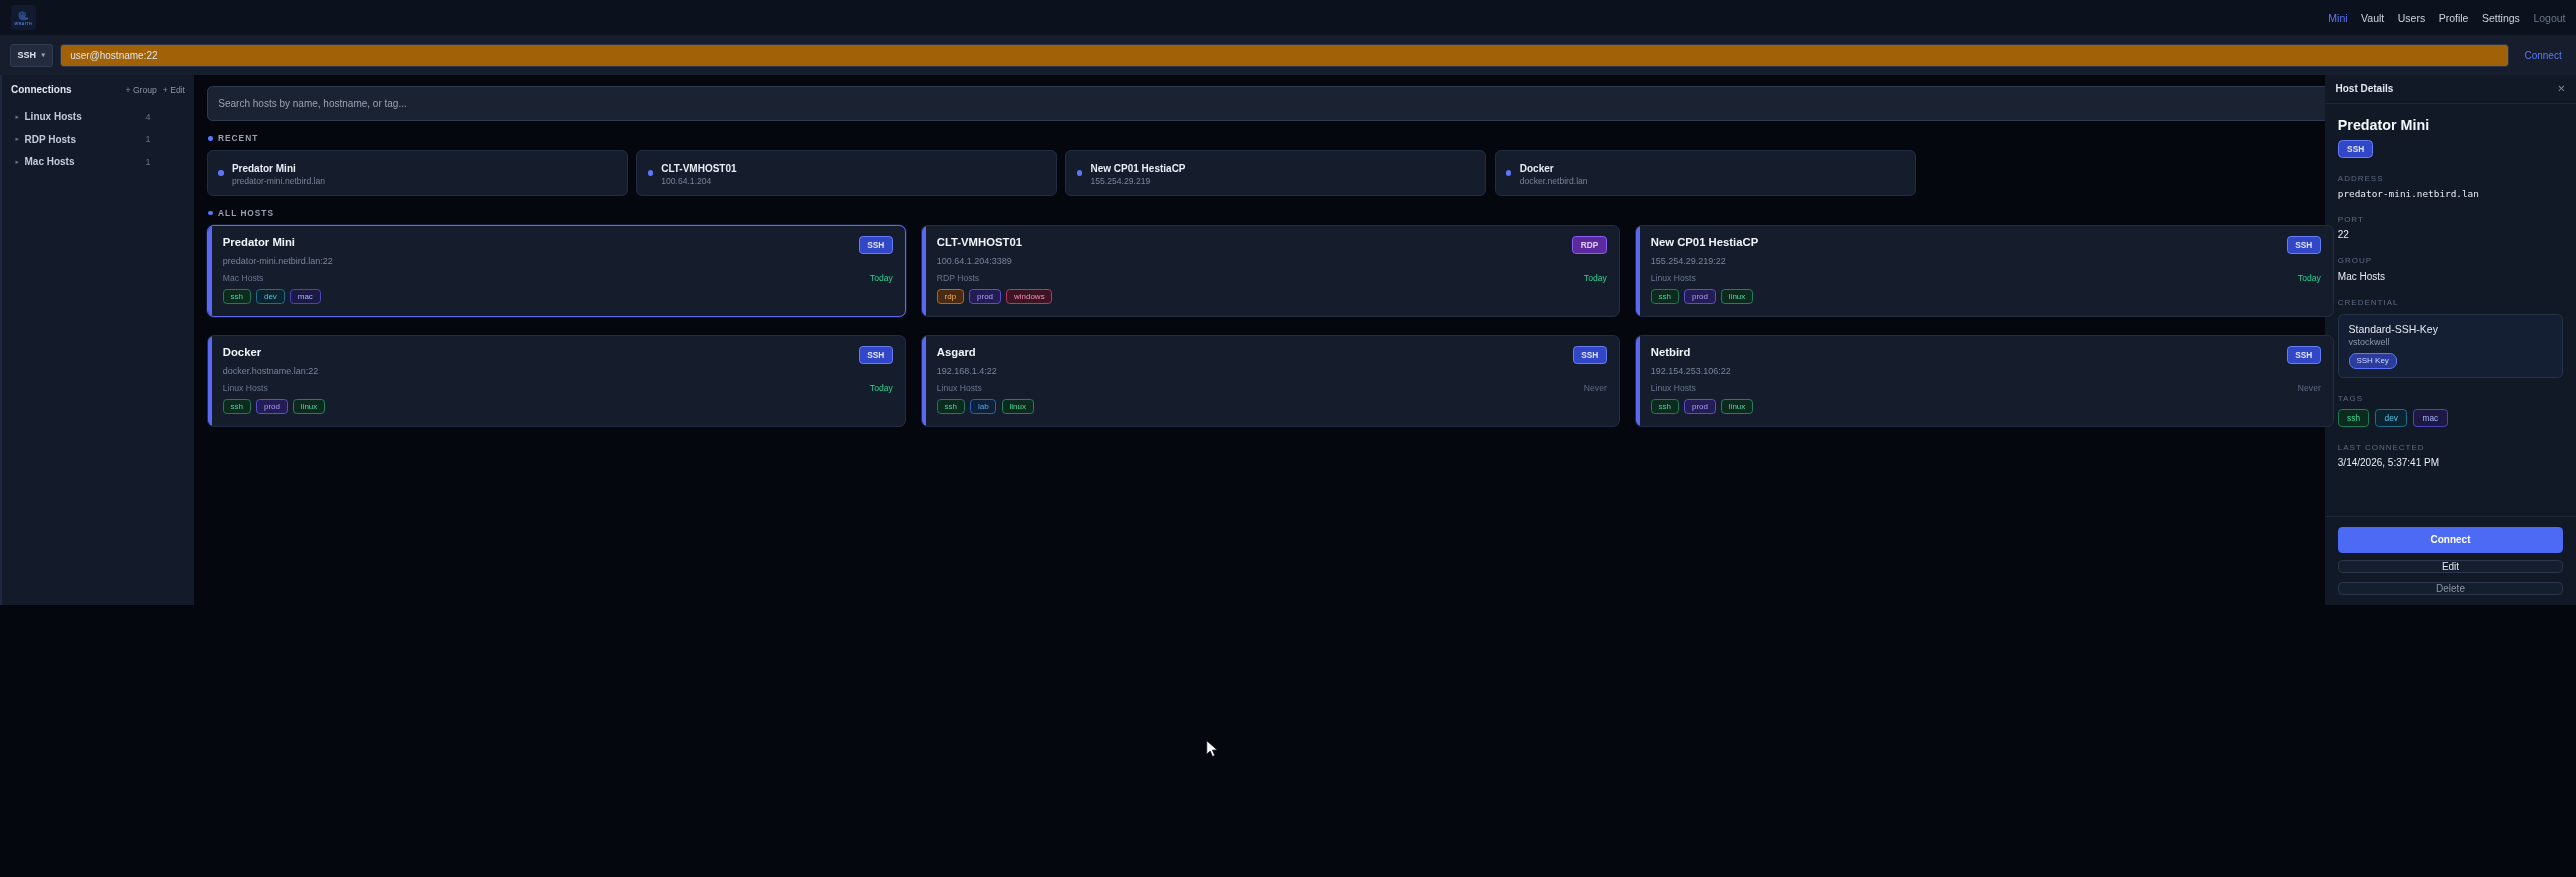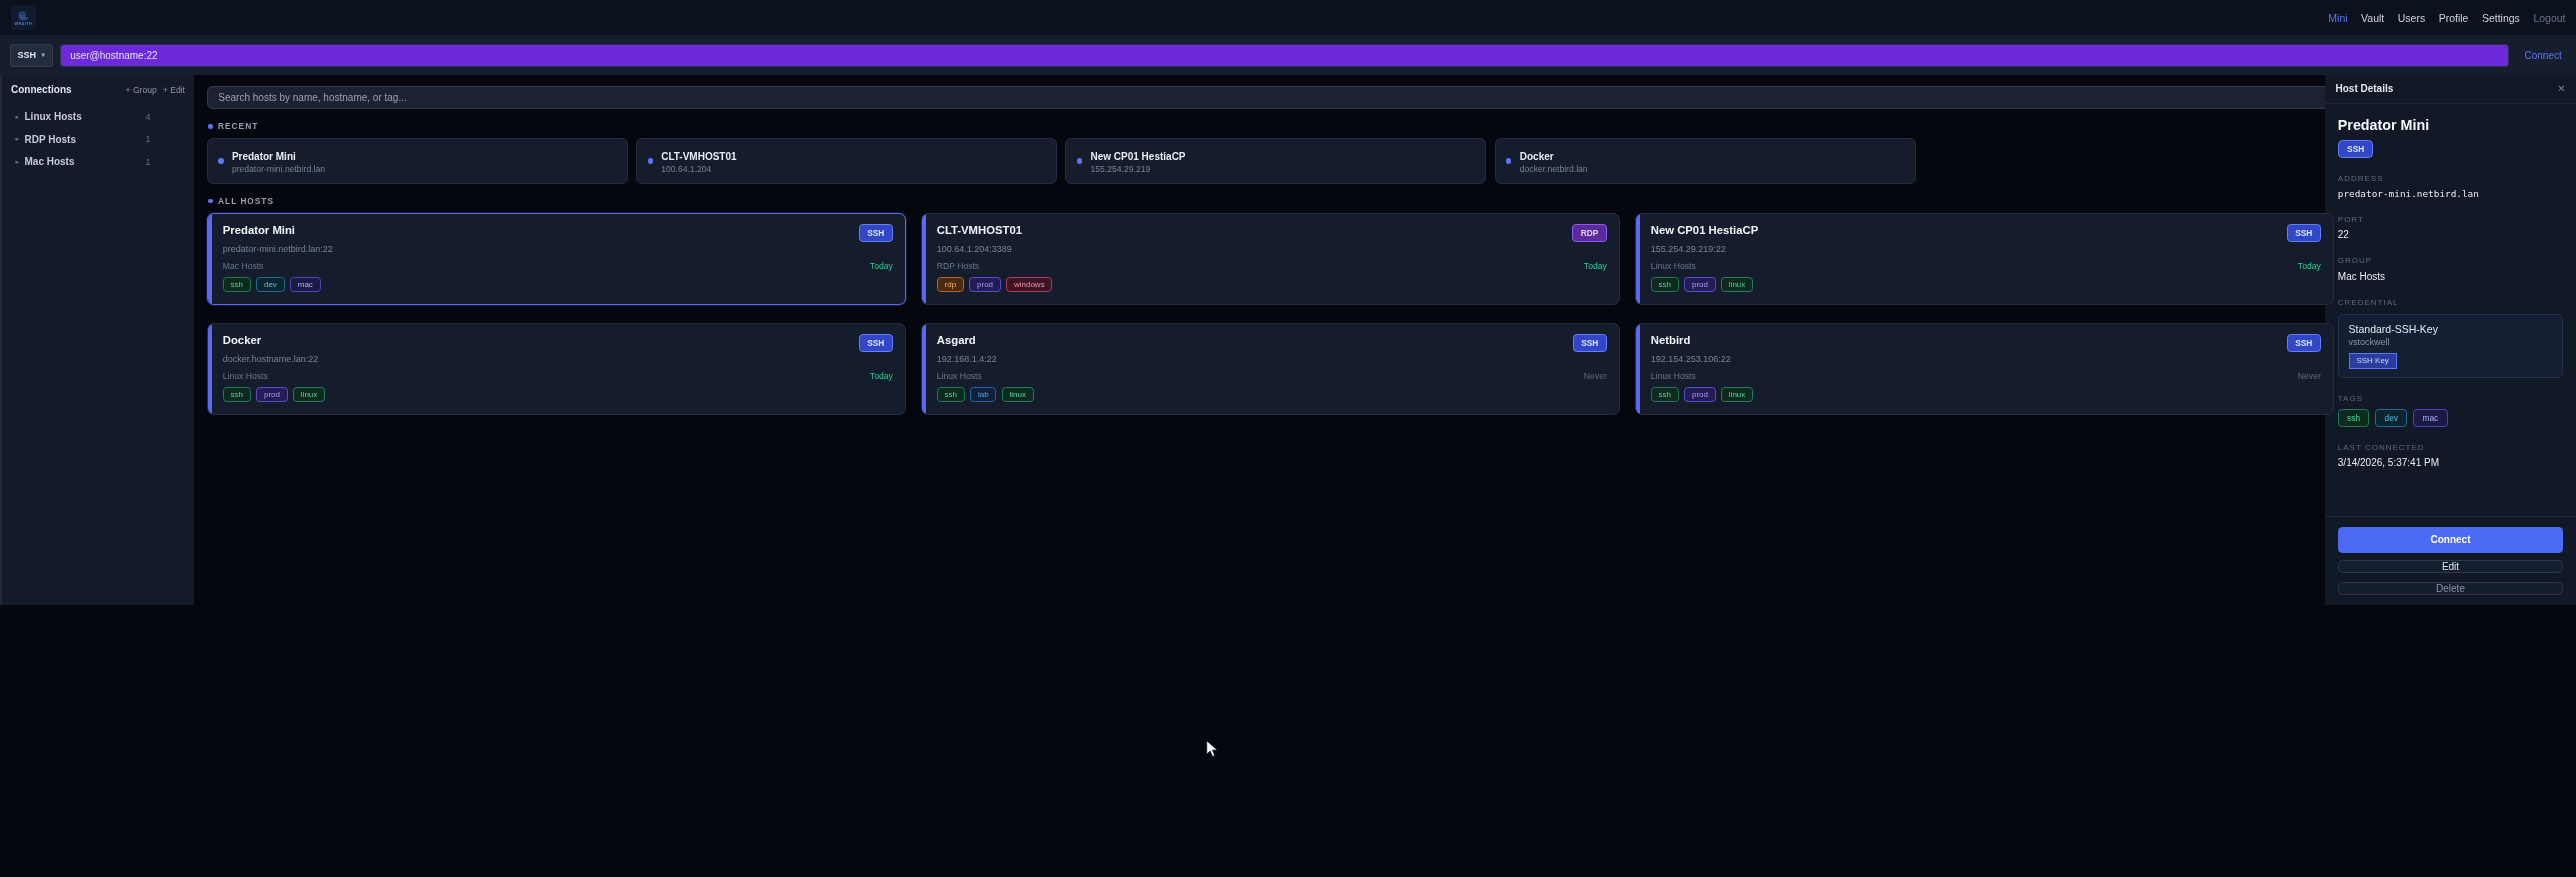--- a/index.html
+++ b/index.html
@@ -17,37 +17,37 @@
   .logo svg{ width:15px; height:13.5px; }
   .logo .brand{ font-size:3.8px; font-weight:bold; color:#5b76c8; letter-spacing:0.4px; }
   .topnav{ margin-left:auto; display:flex; gap:13.5px; align-items:center; }
   .topnav a{ font-size:10.5px; color:#cdd4e0; text-decoration:none; cursor:pointer; }
   .topnav a.active{ color:#5b76f7; }
   .topnav a.dim{ color:#68748a; }
   
   .connectbar{ height:40px; background:#161e2d; display:flex; align-items:center; padding:0 9.8px; gap:7.5px; }
   .proto-select{ height:23px; background:#232c3e; border:0.8px solid #323c52; border-radius:3px; display:flex; align-items:center; gap:5.3px; padding:0 6.8px; font-size:9px; font-weight:bold; color:#dde3ee; cursor:pointer; }
   .proto-select .chev{ font-size:6.8px; color:#9aa4b8; }
-  .conn-input{ flex:1; height:23px; background:#6d28d9; border:0.8px solid #2b354a; border-radius:3.8px; color:#dde3ec; font-size:10px; padding:0 9px; font-family:"Liberation Sans", sans-serif; outline:none; }
+  .conn-input{ flex:1; height:23px; background:#a16207; border:0.8px solid #2b354a; border-radius:3.8px; color:#dde3ec; font-size:10px; padding:0 9px; font-family:"Liberation Sans", sans-serif; outline:none; }
   .connect-link{ font-size:10px; color:#5b76f7; text-decoration:none; margin:0 4.5px 0 7.5px; cursor:pointer; white-space:nowrap; }
   
   .content{ display:flex; height:530px; align-items:stretch; }
   
   .sidebar{ width:194px; background:#131b2a; border-left:2.3px solid #1e2940; padding:9px 9px; flex:none; }
   .sidebar-header{ display:flex; align-items:baseline; justify-content:space-between; margin-bottom:10.5px; }
   .sidebar-title{ font-size:10px; font-weight:bold; color:#dfe5ee; }
   .sidebar-adders{ font-size:8.6px; color:#8b95a7; display:flex; gap:6px; }
   .sidebar-adders span{ cursor:pointer; }
   .group-row{ display:flex; align-items:center; height:22.5px; padding:0 4.5px; cursor:pointer; border-radius:3px; }
   .group-row .chev{ font-size:6.8px; color:#64748b; width:9px; }
   .group-row .gname{ font-size:10px; font-weight:bold; color:#c3cbd8; }
   .group-row .gcount{ margin-left:auto; font-size:9px; color:#64748b; padding-right:30px; }
   
   .main{ flex:1; padding:11.3px 11.3px 0 12.8px; min-width:0; }
-  .search{ width:2127px; height:23px; background:#1b2332; border:0.8px solid #303a50; border-radius:5.3px; color:#cbd3e0; font-size:10px; padding:0 10.5px; display:block; font-family:"Liberation Sans", sans-serif; outline:none; }
+  .search{ width:2127px; height:35px; background:#1b2332; border:0.8px solid #303a50; border-radius:5.3px; color:#cbd3e0; font-size:10px; padding:0 10.5px; display:block; font-family:"Liberation Sans", sans-serif; outline:none; }
   .search::placeholder{ color:#98a2b5; }
   .section-label{ display:flex; align-items:center; gap:5.3px; margin:12px 0 6.8px 1.5px; }
   .section-label .dot{ width:4.5px; height:4.5px; border-radius:50%; background:#5b76f7; }
   .section-label .txt{ font-size:8.3px; font-weight:bold; letter-spacing:1px; color:#98a2b3; }
   .recent-row{ display:flex; gap:8.3px; }
   .recent-card{ width:421px; height:46px; background:#151d2d; border:0.8px solid #232d42; border-radius:6px; display:flex; align-items:center; padding:0 10.5px; gap:8.3px; cursor:pointer; }
   .recent-card .rdot{ width:5.3px; height:5.3px; border-radius:50%; background:#5b76f7; flex:none; }
   .recent-card .rname{ font-size:10px; font-weight:bold; color:#e8edf4; line-height:1.5; }
   .recent-card .rhost{ font-size:8.6px; color:#77839a; }
   .hosts-grid{ display:grid; grid-template-columns:repeat(3, 699px); gap:18px 15px; margin-top:1.5px; }
@@ -73,21 +73,21 @@
   .dt-body{ padding:13.5px 12.8px 0 12.8px; flex:1; }
   .dt-name{ font-size:14.3px; font-weight:bold; color:#f4f7fb; }
   .dt-proto{ display:inline-block; margin-top:6.8px; font-size:8.3px; font-weight:bold; padding:3px 8.3px; border-radius:4.5px; }
   .dt-section{ margin-top:16px; }
   .dt-label{ font-size:8px; letter-spacing:1px; color:#5d6a80; }
   .dt-value{ font-size:10px; color:#e8edf4; margin-top:5.3px; }
   .dt-value.mono{ font-family:"DejaVu Sans Mono", monospace; font-size:9.4px; }
   .cred-card{ margin-top:6.8px; background:#151f33; border:0.8px solid #273349; border-radius:5.3px; padding:8.3px 9.8px; }
   .cred-name{ font-size:10.5px; color:#e4e9f1; }
   .cred-user{ font-size:9px; color:#8a94a8; margin-top:2.3px; }
-  .cred-badge{ display:inline-block; margin-top:6px; font-size:8px; color:#cdd7ff; background:#2c3c9d; border:0.8px solid #5b76f7; border-radius:0; padding:2.3px 6.8px; }
+  .cred-badge{ display:inline-block; margin-top:6px; font-size:8px; color:#cdd7ff; background:#2c3c9d; border:0.8px solid #5b76f7; border-radius:7px; padding:2.3px 6.8px; }
   .dt-tags{ display:flex; gap:6px; margin-top:6px; }
   .dt-tags .tag{ font-size:8.3px; padding:3px 8.3px; }
   .dt-footer{ border-top:0.8px solid #1d2839; padding:10.5px 12.8px; }
   .btn-connect{ width:100%; height:25.5px; background:#4c6af3; border:none; border-radius:4.5px; color:#fff; font-size:10px; font-weight:bold; cursor:pointer; font-family:"Liberation Sans", sans-serif; }
   .btn-row{ display:flex; gap:8.3px; margin-top:7.5px;flex-direction:column; }
   .btn-secondary{ flex:1; height:23px; background:#151e2f; border:0.8px solid #2c374e; border-radius:4.5px; font-size:10px; cursor:pointer; font-family:"Liberation Sans", sans-serif; }
   .btn-edit{ color:#dfe5ee; }
   .btn-delete{ color:#8b95a8; }
   
   .cursor{ position:absolute; left:1206px; top:740px; pointer-events:none; }

